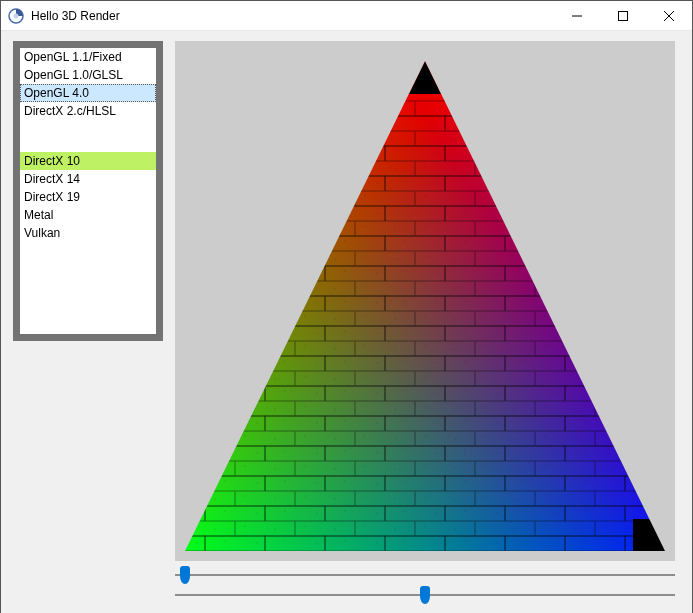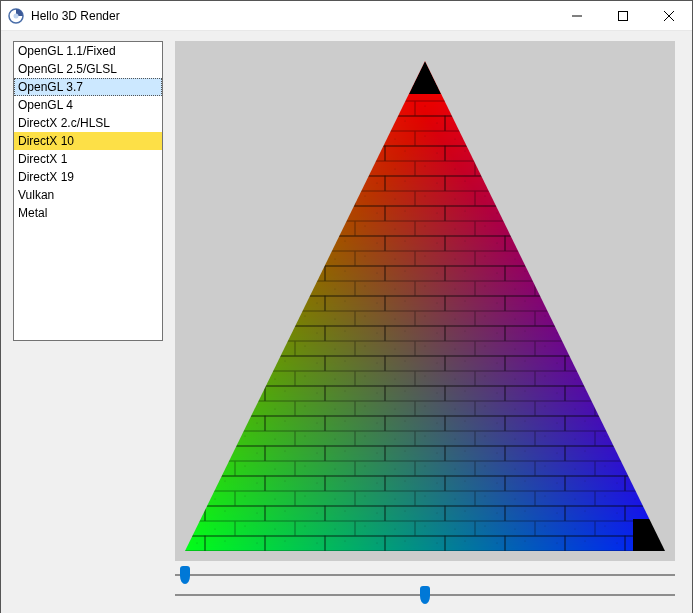--- a/index.html
+++ b/index.html
@@ -41,37 +41,38 @@
   .client {
     flex: 1;
     background: #f0f0f0;
     position: relative;
     padding: 10px 12px 10px 12px;
     display: flex; gap: 12px;
   }
   .listbox {
     width: 150px; height: 300px;
     background: #fff;
-    border: 1px solid #737373;
+    border: 7px solid #737373;
     overflow: auto;
     font-size: 12px;
   }
   .list-item {
     padding: 1px 4px;
     line-height: 16px;
     white-space: nowrap;
     cursor: default;
   }
   .list-item.selected {
     background: #cce8ff;
     outline: 1px dotted #555;
     outline-offset: -1px;
   }
   .list-item.hover {
-    background: #fde047;
+    background: #bef264;
+    margin-top: 32px;
   }
   .right-pane {
     flex: 1;
     display: flex; flex-direction: column;
   }
   .viewport {
     width: 500px; height: 520px;
     background: #cccccc;
     position: relative;
     overflow: hidden;
@@ -126,29 +127,28 @@
     <div class="win-btn close">
       <svg width="10" height="10" viewBox="0 0 10 10">
           <path d="M0 0 L10 10 M10 0 L0 10" stroke="currentColor" stroke-width="1"></path>
         </svg>
     </div>
   </div>
 
   <div class="client">
     <div class="listbox" id="listbox">
         <div class="list-item">OpenGL 1.1/Fixed</div>
-        <div class="list-item">OpenGL 2.5/GLSL</div>
-        <div class="list-item selected">OpenGL 3.7</div>
-        <div class="list-item">OpenGL 4</div>
+        <div class="list-item">OpenGL 1.0/GLSL</div>
+        <div class="list-item selected">OpenGL 4.0</div>
         <div class="list-item">DirectX 2.c/HLSL</div>
         <div class="list-item hover">DirectX 10</div>
-        <div class="list-item">DirectX 1</div>
+        <div class="list-item">DirectX 14</div>
         <div class="list-item">DirectX 19</div>
+        <div class="list-item">Metal</div>
         <div class="list-item">Vulkan</div>
-        <div class="list-item">Metal</div>
       </div>
 
     <div class="right-pane">
       <div class="viewport">
         <svg class="triangle-wrap" width="500" height="520" viewBox="0 0 500 520">
           <defs>
             <pattern id="bricks" width="60" height="30" patternUnits="userSpaceOnUse">
               <rect width="60" height="30" fill="#000" fill-opacity="0"></rect>
               <rect x="0" y="0" width="60" height="15" fill="none" stroke="#000" stroke-opacity="0.35" stroke-width="1.2"></rect>
               <rect x="-30" y="15" width="60" height="15" fill="none" stroke="#000" stroke-opacity="0.35" stroke-width="1.2"></rect>

